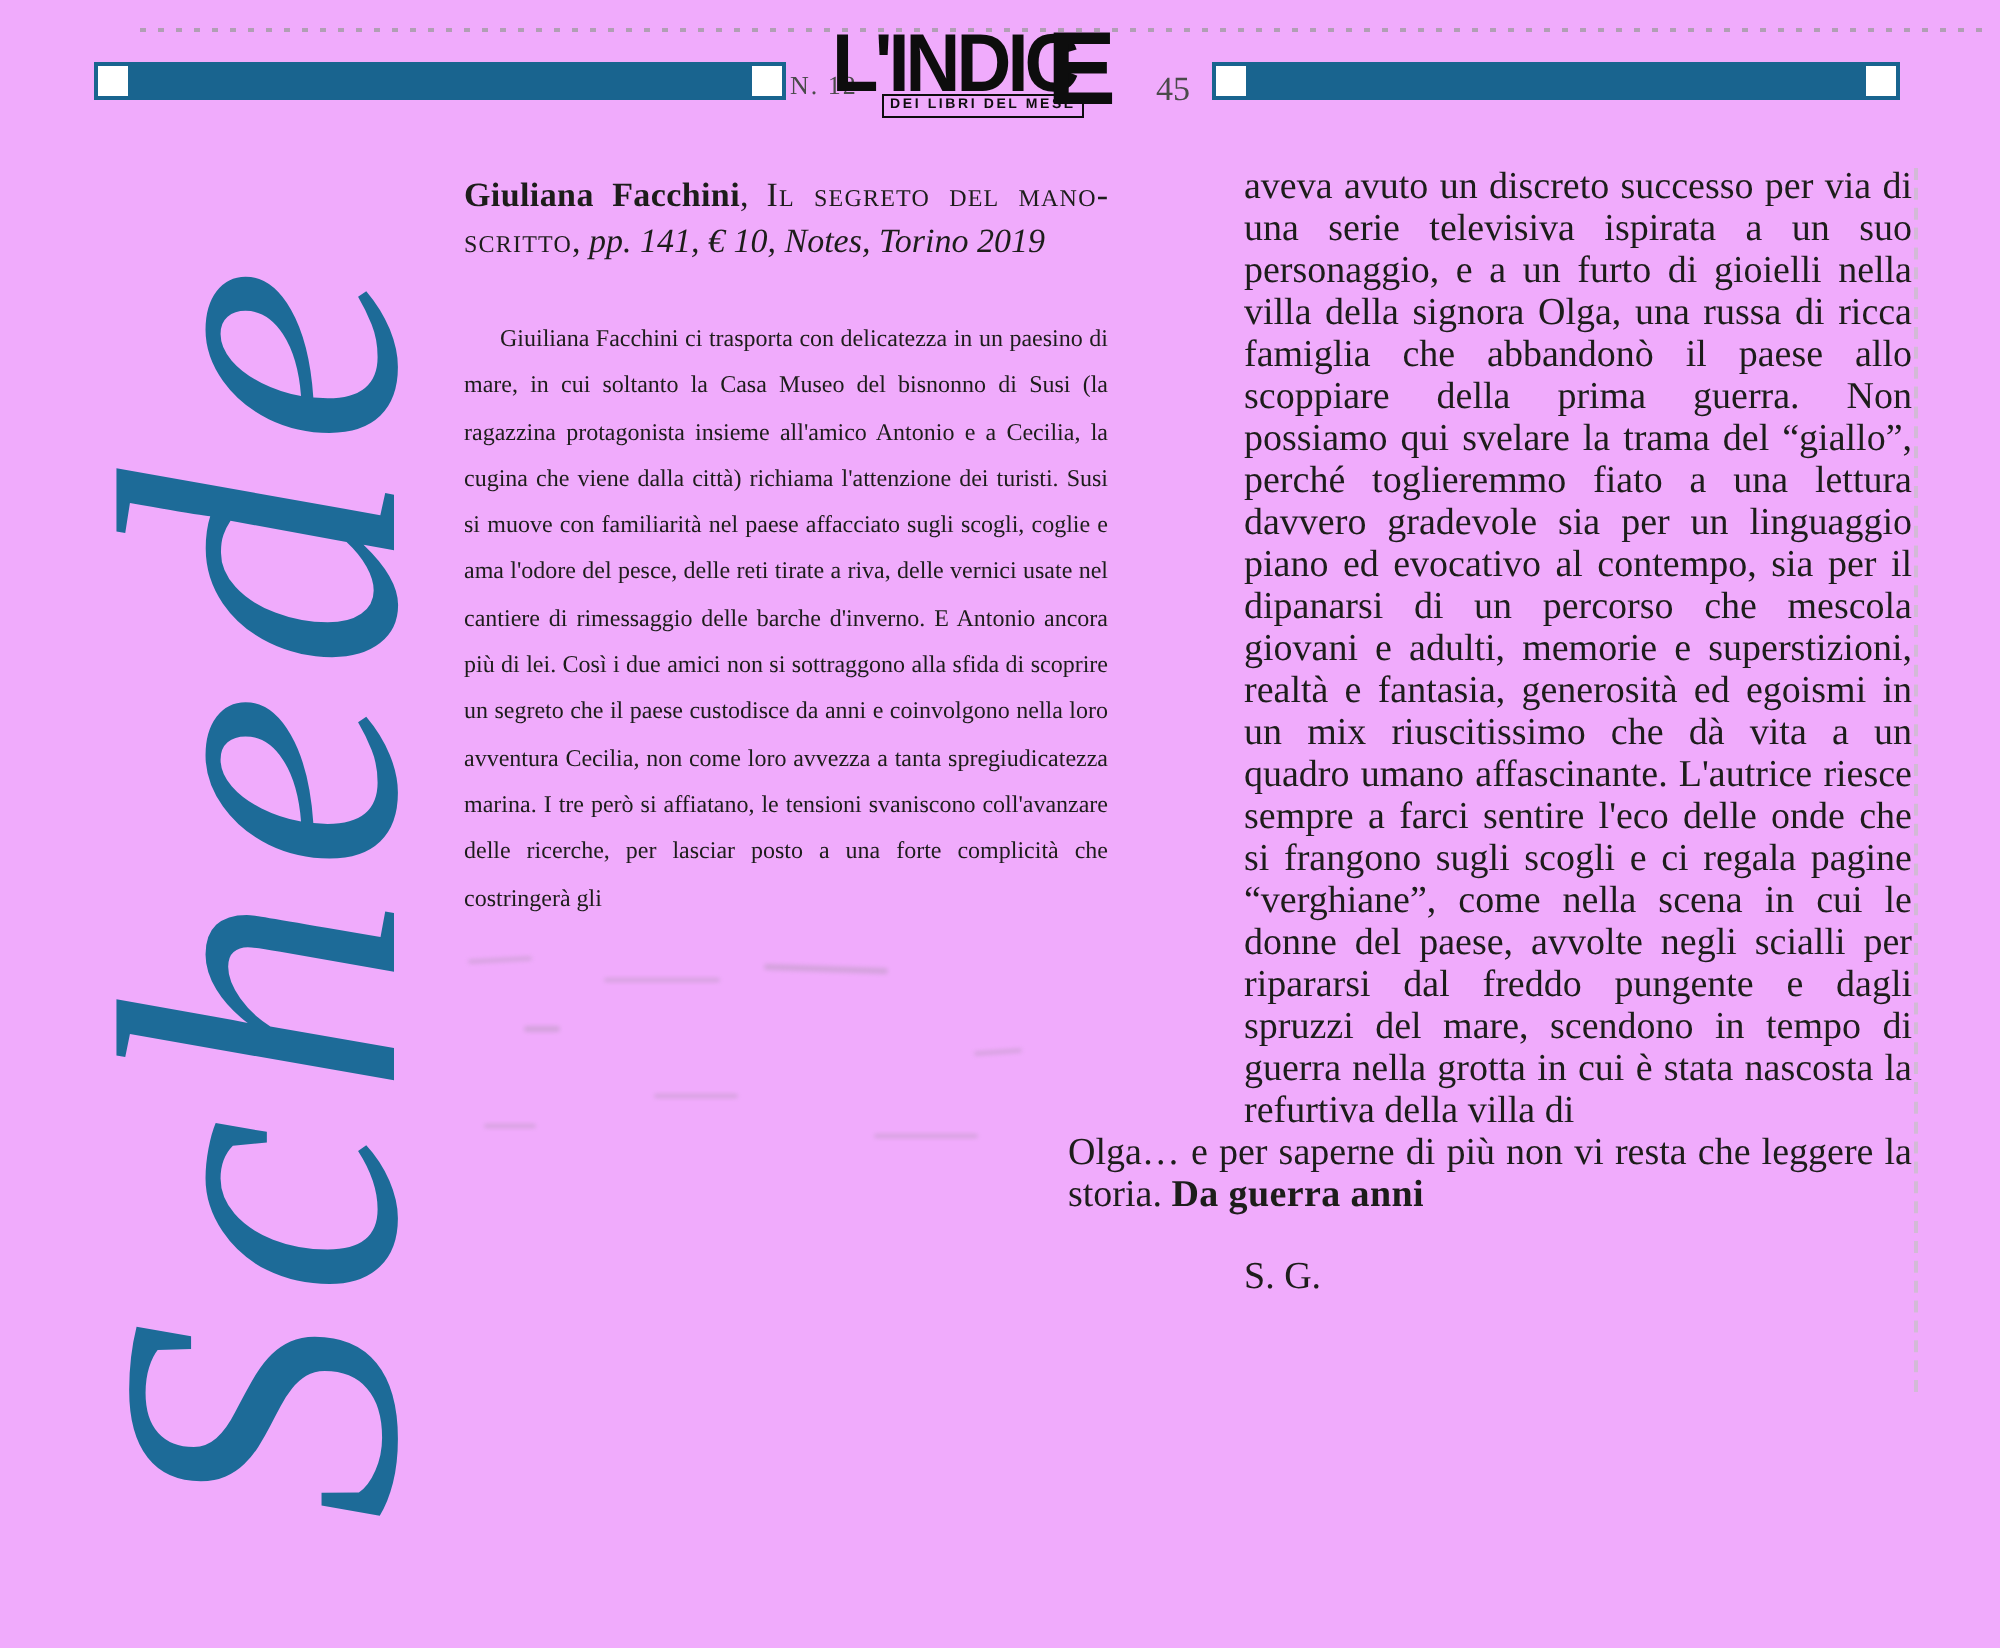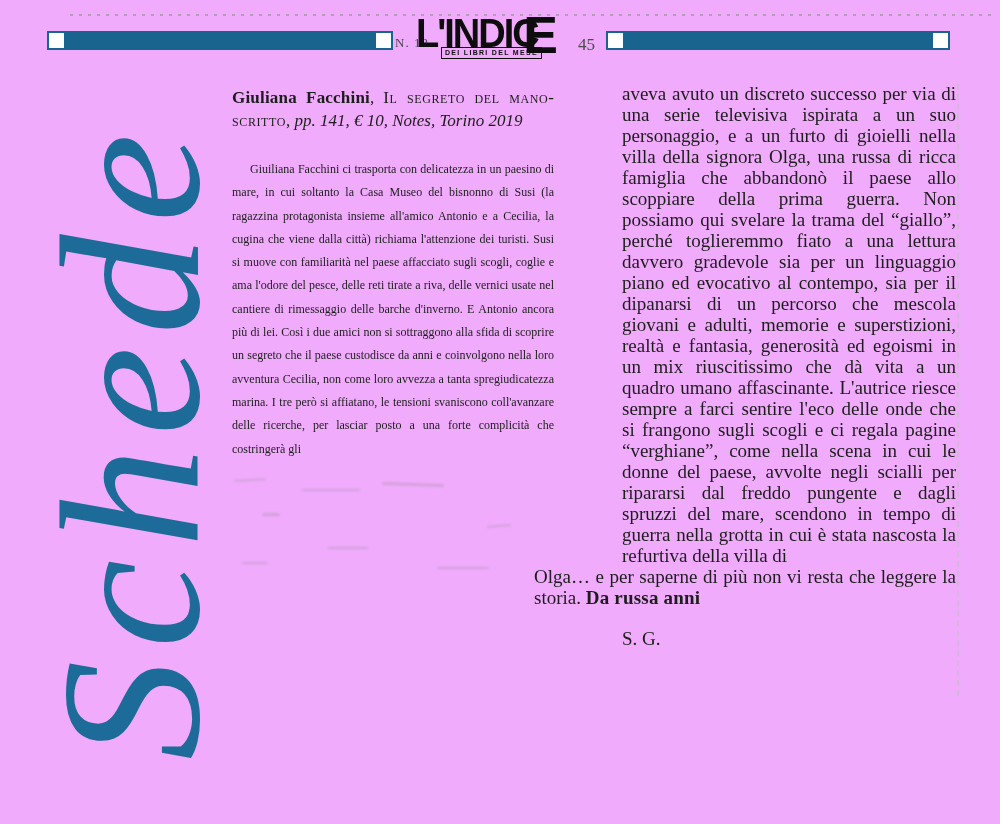--- a/index.html
+++ b/index.html
@@ -138,19 +138,19 @@
       <span class="smudge sm4"></span>
       <span class="smudge sm5"></span>
       <span class="smudge sm6"></span>
       <span class="smudge sm7"></span>
       <span class="smudge sm8"></span>
     </div>
   </div>
 
   <div class="col2">
     <p class="body-text c2">aveva avuto un discreto successo per via di una serie televisiva ispirata a un suo personaggio, e a un furto di gio­ielli nella villa della signora Olga, una russa di ricca famiglia che abbandonò il paese allo scoppiare della prima guer­ra. Non possiamo qui svelare la trama del “giallo”, perché toglieremmo fiato a una lettura davvero gradevole sia per un linguaggio piano ed evocativo al contempo, sia per il dipanarsi di un percorso che mescola giovani e adulti, memorie e superstizioni, realtà e fan­tasia, generosità ed egoismi in un mix riuscitissimo che dà vita a un quadro umano affascinante. L'autrice riesce sempre a farci sentire l'eco delle onde che si frangono sugli scogli e ci regala pagine “verghiane”, come nella scena in cui le donne del paese, avvolte negli scialli per ripararsi dal freddo pungente e dagli spruzzi del mare, scendono in tempo di guerra nella grotta in cui è stata nascosta la refurtiva della villa di</p>
-    <p class="body-text c2 outdent"><span>Olga… e per saperne di più non vi resta che leggere la storia. </span><b>Da russa anni</b></p>
+    <p class="body-text c2 outdent"><span>Olga… e per saperne di più non vi resta che leggere la storia. </span><b>Da guerra anni</b></p>
     <div class="signature">S. G.</div>
   </div>
 
   <div class="col-divider"></div>
 
 </div>
 
 </body></html>

